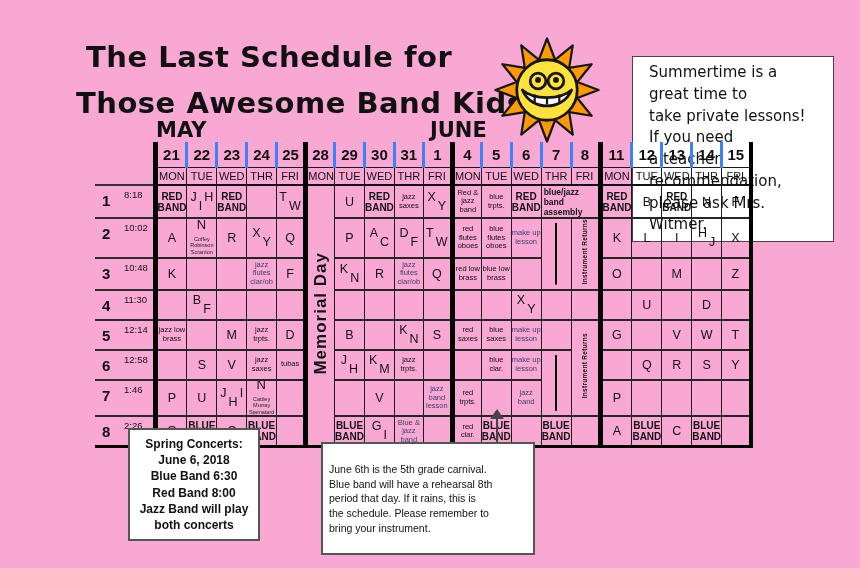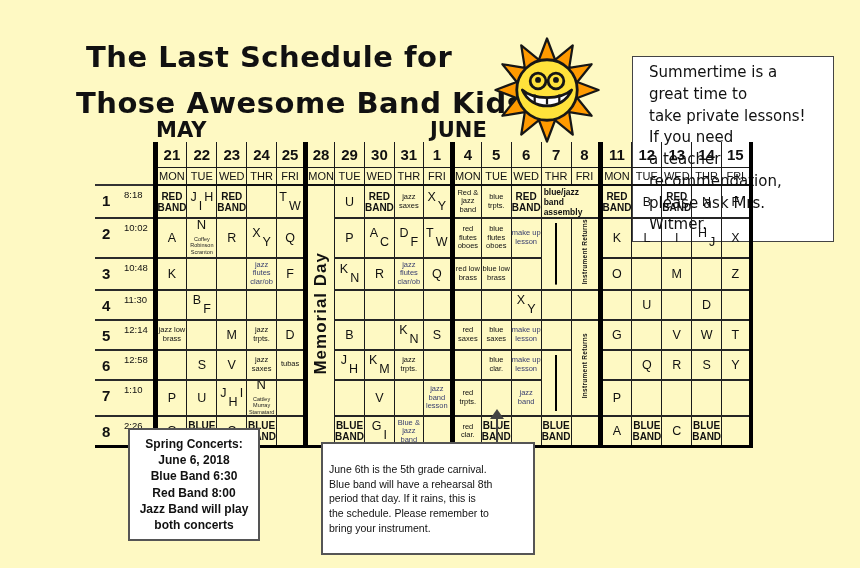--- a/index.html
+++ b/index.html
@@ -1,17 +1,17 @@
 <!DOCTYPE html>
 <html><head>
 <meta charset="utf-8">
 <style>
   html,body{margin:0;padding:0;}
   body{width:860px;height:568px;background:#fdfdfd;font-family:"Liberation Sans","DejaVu Sans",sans-serif;color:#111;position:relative;overflow:hidden;}
-  .page{position:absolute;inset:0;background:#fef9c3;}
+  .page{position:absolute;inset:0;background:#f9a8d4;}
 
   .title{position:absolute;font-family:"DejaVu Sans",sans-serif;font-weight:bold;font-size:29px;letter-spacing:.5px;white-space:nowrap;}
   .t1{left:86px;top:40px;}
   .t2{left:76px;top:86px;}
   .month{position:absolute;font-weight:bold;font-size:21px;font-family:"DejaVu Sans",sans-serif;}
   .may{left:156px;top:118px;}
   .june{left:430px;top:118px;}
 
   .sun{position:absolute;left:483px;top:34px;width:128px;height:112px;}
   .note{position:absolute;background:#fff;border:2px solid #555;white-space:pre-line;}
@@ -22,21 +22,21 @@
 
   .arrowline{position:absolute;left:496px;top:418px;width:0;height:24px;border-left:2px solid #444;}
   .arrowhead{position:absolute;left:490px;top:409px;width:0;height:0;border-left:7px solid transparent;border-right:7px solid transparent;border-bottom:10px solid #444;}
 
   #schedule{position:absolute;left:95px;top:142px;}
   table{border-collapse:collapse;table-layout:fixed;}
   td{padding:0;vertical-align:middle;text-align:center;overflow:hidden;}
   .hdate td{height:25px;}
   .hday td{height:16px;}
   .brow td{height:28px;}
-  td.date{border-left:1px solid #3b82f6;border-right:1px solid #1b1b1b;border-bottom:1px solid #1b1b1b;font-weight:bold;font-size:15px;}
+  td.date{border-left:3px solid #3b82f6;border-right:1px solid #1b1b1b;border-bottom:1px solid #1b1b1b;font-weight:bold;font-size:15px;}
   td.day{border:1px solid #1b1b1b;border-bottom:2px solid #111;font-size:11px;}
   td.hb{border:none;}
   td.hb2{border-bottom:2px solid #333;}
   td.c{border-left:1px solid #1b1b1b;border-right:1px solid #1b1b1b;border-top:2px solid #252525;}
   .bs{border-left:5px solid #000 !important;}
   .be{border-right:4px solid #000 !important;}
   .bb{border-bottom:3px solid #000 !important;}
   .rl{border:none;border-top:2px solid #2b2b2b;position:relative;}
   .pnum{position:absolute;left:7px;top:6px;font-weight:bold;font-size:15px;}
   .ptime{position:absolute;left:29px;top:3px;font-size:9.5px;}
@@ -300,21 +300,21 @@
             <td class="c vline" rowspan="2"></td>
             <td class="c bs"></td>
             <td class="c cl">Q</td>
             <td class="c cl">R</td>
             <td class="c cl">S</td>
             <td class="c be cl">Y</td>
           </tr>
           <tr class="brow">
             <td class="rl">
               <span class="pnum">7</span>
-              <span class="ptime">1:10</span>
+              <span class="ptime">1:46</span>
             </td>
             <td class="c bs cl">P</td>
             <td class="c cl">U</td>
             <td class="c cl"><span class="lu">J</span><span class="ld">H</span><span class="lu">I</span></td>
             <td class="c cl"><span class="nl">N</span><span class="nn">Cattley
 Murray
 Stamatard</span></td>
             <td class="c"></td>
             <td class="c"></td>
             <td class="c cl">V</td>

